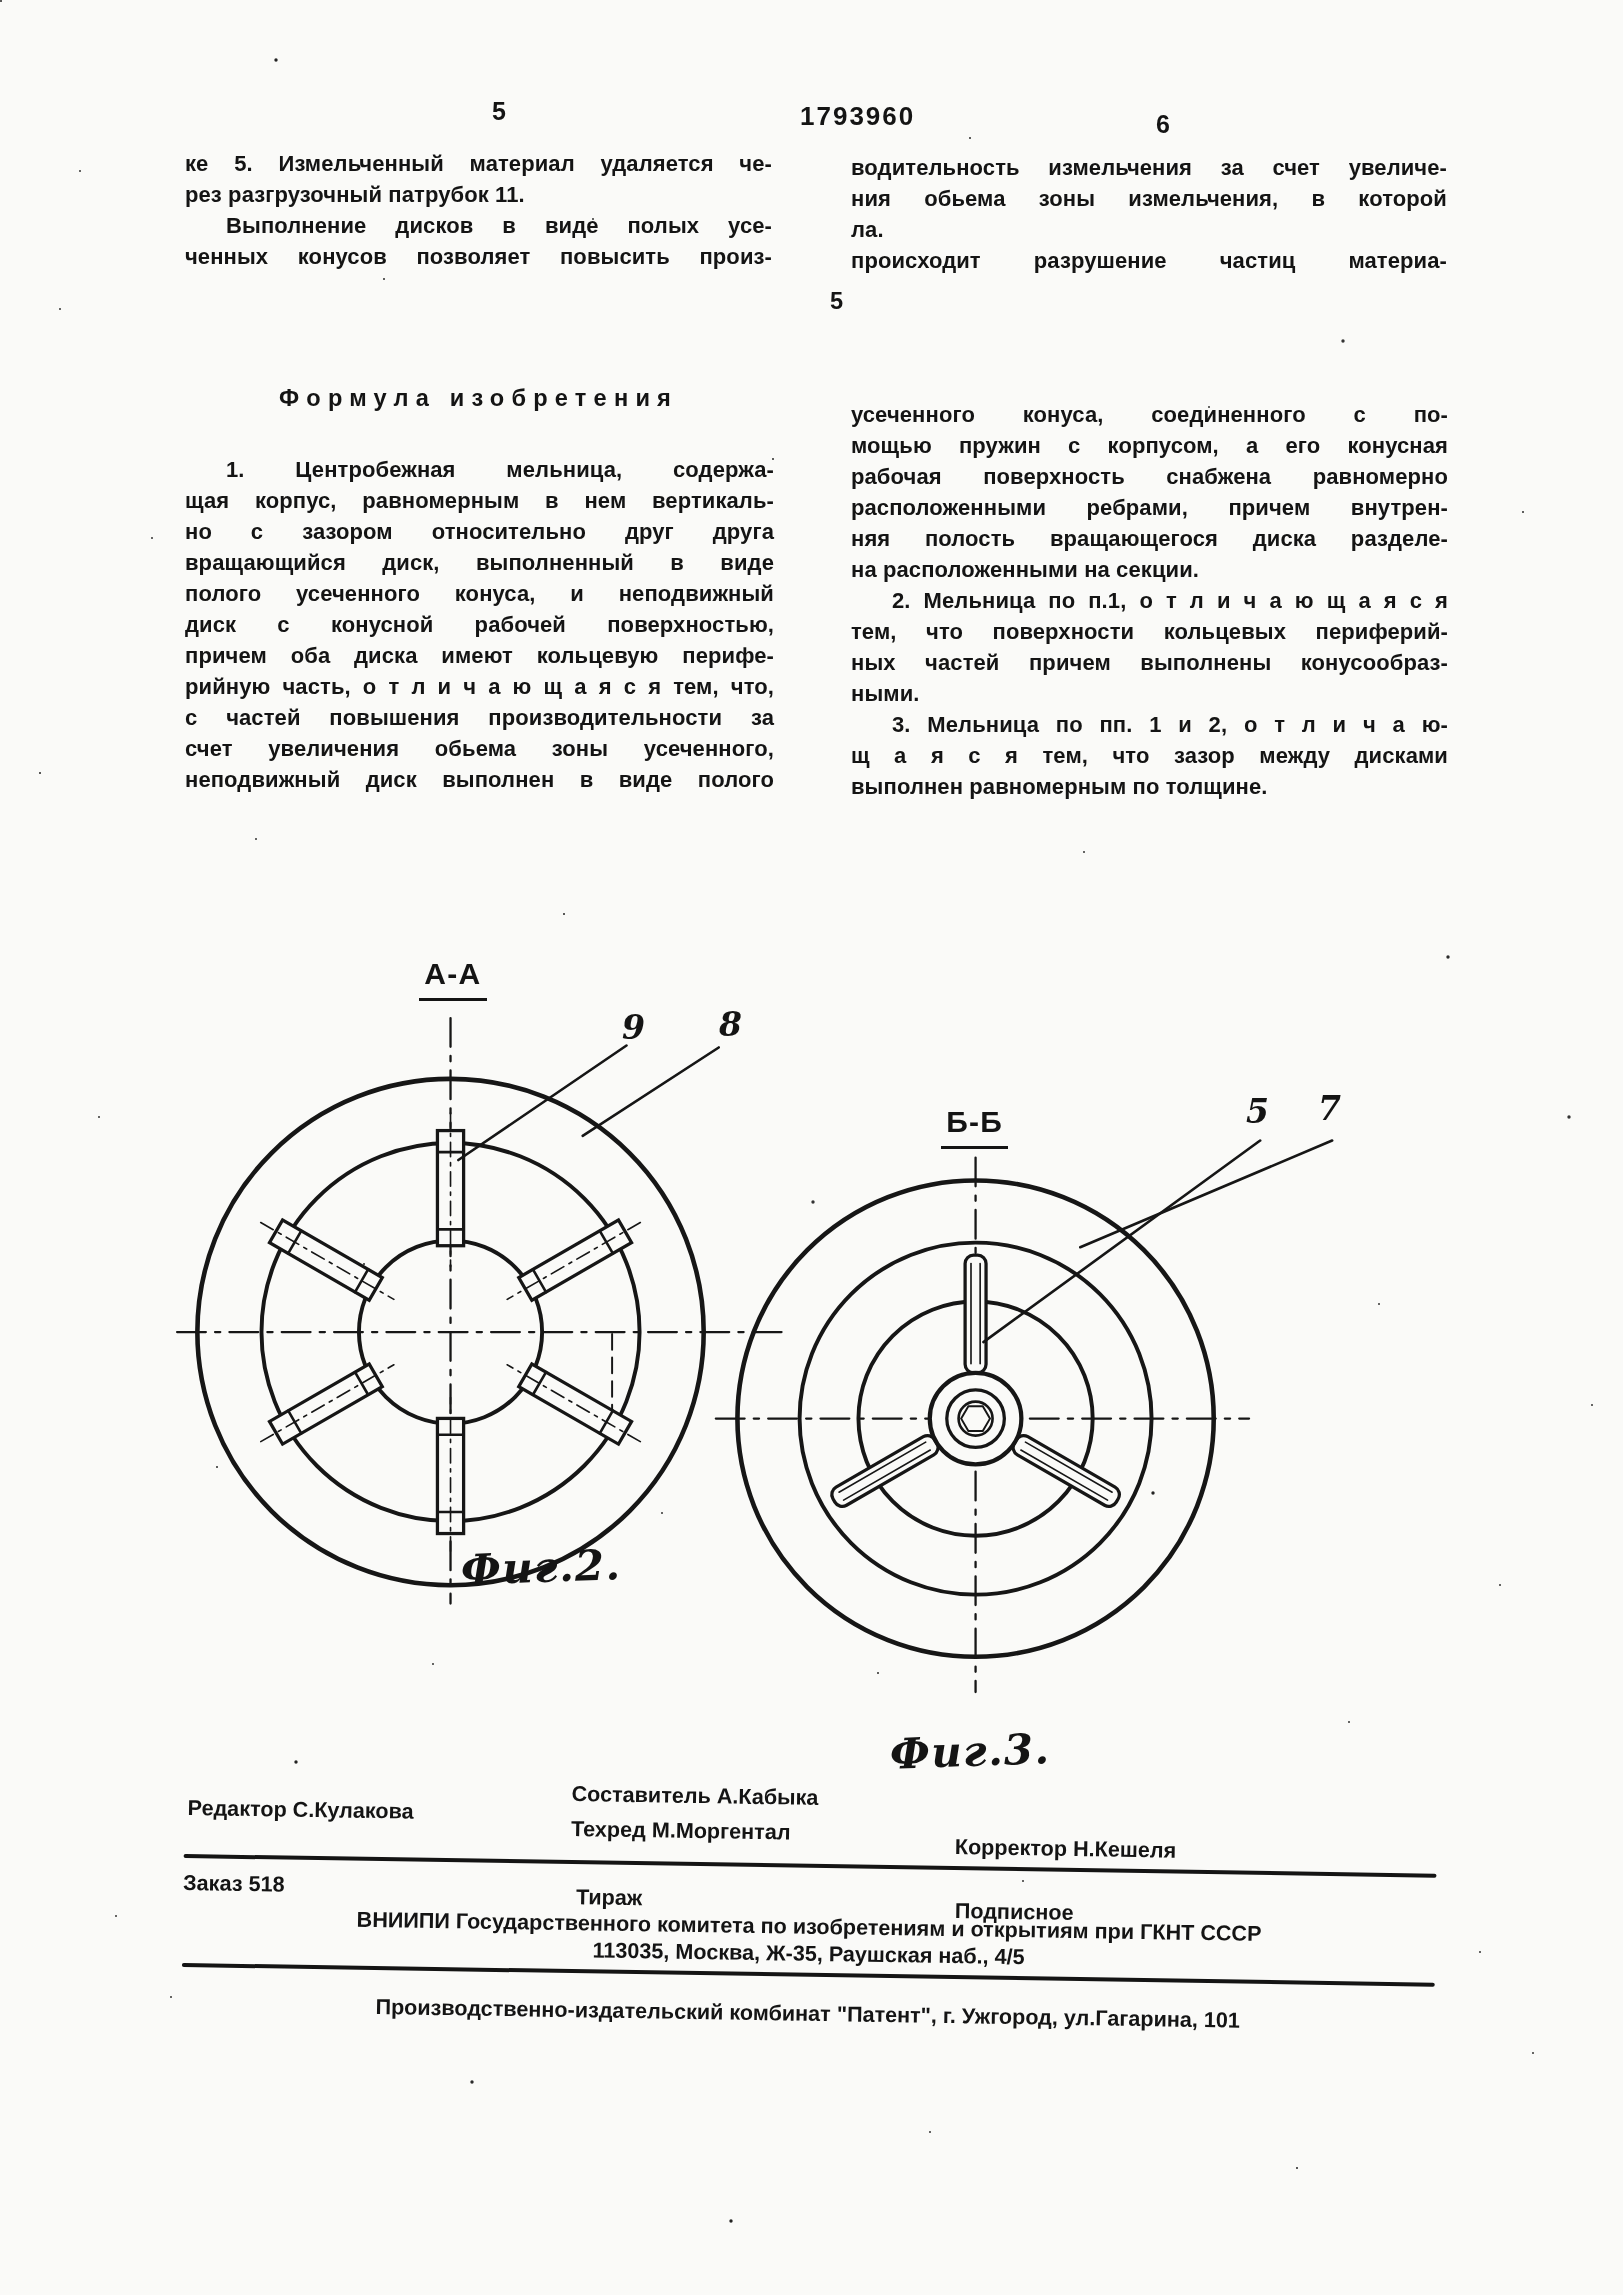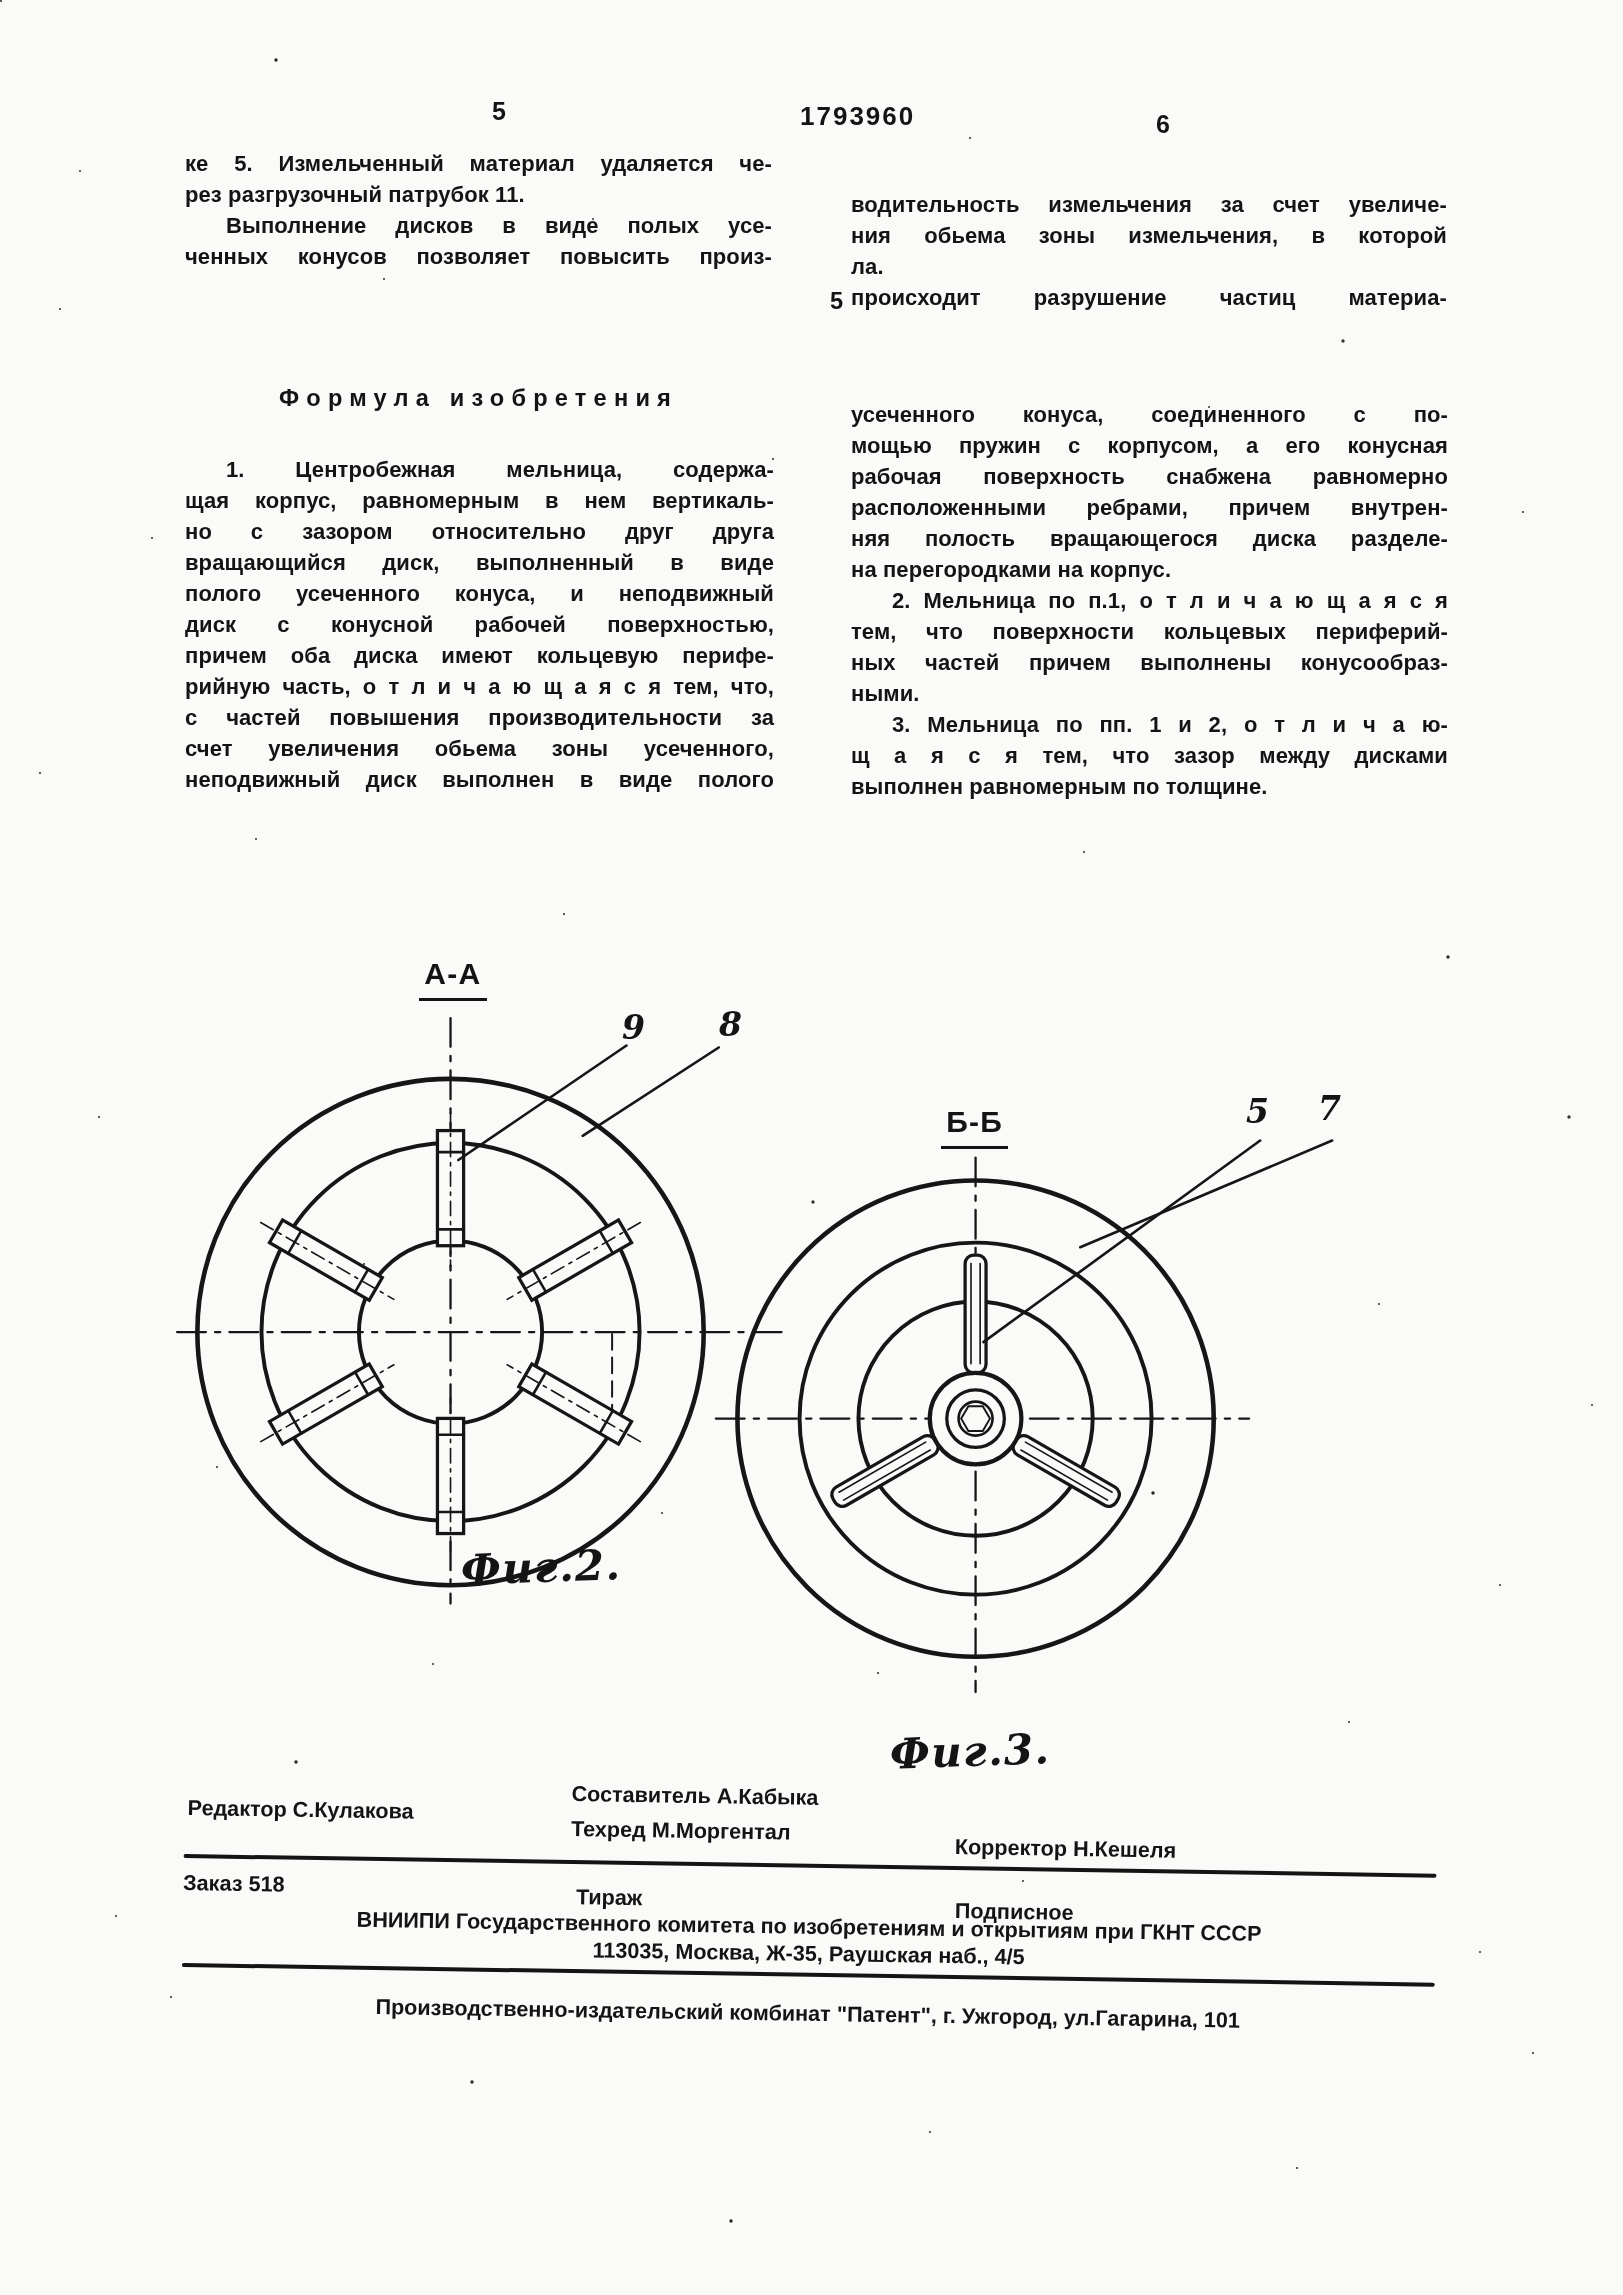--- a/index.html
+++ b/index.html
@@ -73,21 +73,21 @@
   <div class="abs patno" style="left:800px;top:101px;">1793960</div>
   <div class="abs pageno" style="left:1156px;top:110px;">6</div>
   <div class="abs linemark" style="left:830px;top:288px;">5</div>
 
   <div class="abs body-text" style="left:185px;top:148px;width:587px;">
     <div class="tl">ке 5. Измельченный материал удаляется че-</div>
     <div class="tl nj">рез разгрузочный патрубок 11.</div>
     <div class="tl ind">Выполнение дисков в виде полых усе-</div>
     <div class="tl">ченных конусов позволяет повысить произ-</div>
   </div>
-  <div class="abs body-text" style="left:851px;top:152px;width:596px;margin-top:37px;">
+  <div class="abs body-text" style="left:851px;top:152px;width:596px;">
     <div class="tl">водительность измельчения за счет увеличе-</div>
     <div class="tl">ния обьема зоны измельчения, в которой</div>
     <div class="tl nj">ла.</div>
     <div class="tl">происходит разрушение частиц материа-</div>
   </div>
 
   <div class="abs claims-heading" style="left:185px;top:385px;width:587px;">Формула изобретения</div>
 
   <div class="abs body-text" style="left:185px;top:454px;width:589px;">
     <div class="tl ind">1. Центробежная мельница, содержа-</div>
@@ -102,21 +102,21 @@
     <div class="tl">счет увеличения обьема зоны усеченного,</div>
     <div class="tl">неподвижный диск выполнен в виде полого</div>
   </div>
 
   <div class="abs body-text" style="left:851px;top:399px;width:597px;">
     <div class="tl">усеченного конуса, соединенного с по-</div>
     <div class="tl">мощью пружин с корпусом, а его конусная</div>
     <div class="tl">рабочая поверхность снабжена равномерно</div>
     <div class="tl">расположенными ребрами, причем внутрен-</div>
     <div class="tl">няя полость вращающегося диска разделе-</div>
-    <div class="tl nj">на перегородками на корпус.</div>
+    <div class="tl nj">на расположенными на секции.</div>
     <div class="tl ind">2. Мельница по п.1, о т л и ч а ю щ а я с я</div>
     <div class="tl">тем, что поверхности кольцевых периферий-</div>
     <div class="tl">ных частей причем выполнены конусообраз-</div>
     <div class="tl nj">ными.</div>
     <div class="tl ind">3. Мельница по пп. 1 и 2, о т л и ч а ю-</div>
     <div class="tl">щ а я с я тем, что зазор между дисками</div>
     <div class="tl nj">выполнен равномерным по толщине.</div>
   </div>
 
   <svg style="left:164px;top:936px;" width="628" height="694" viewBox="0 0 960 1060">

